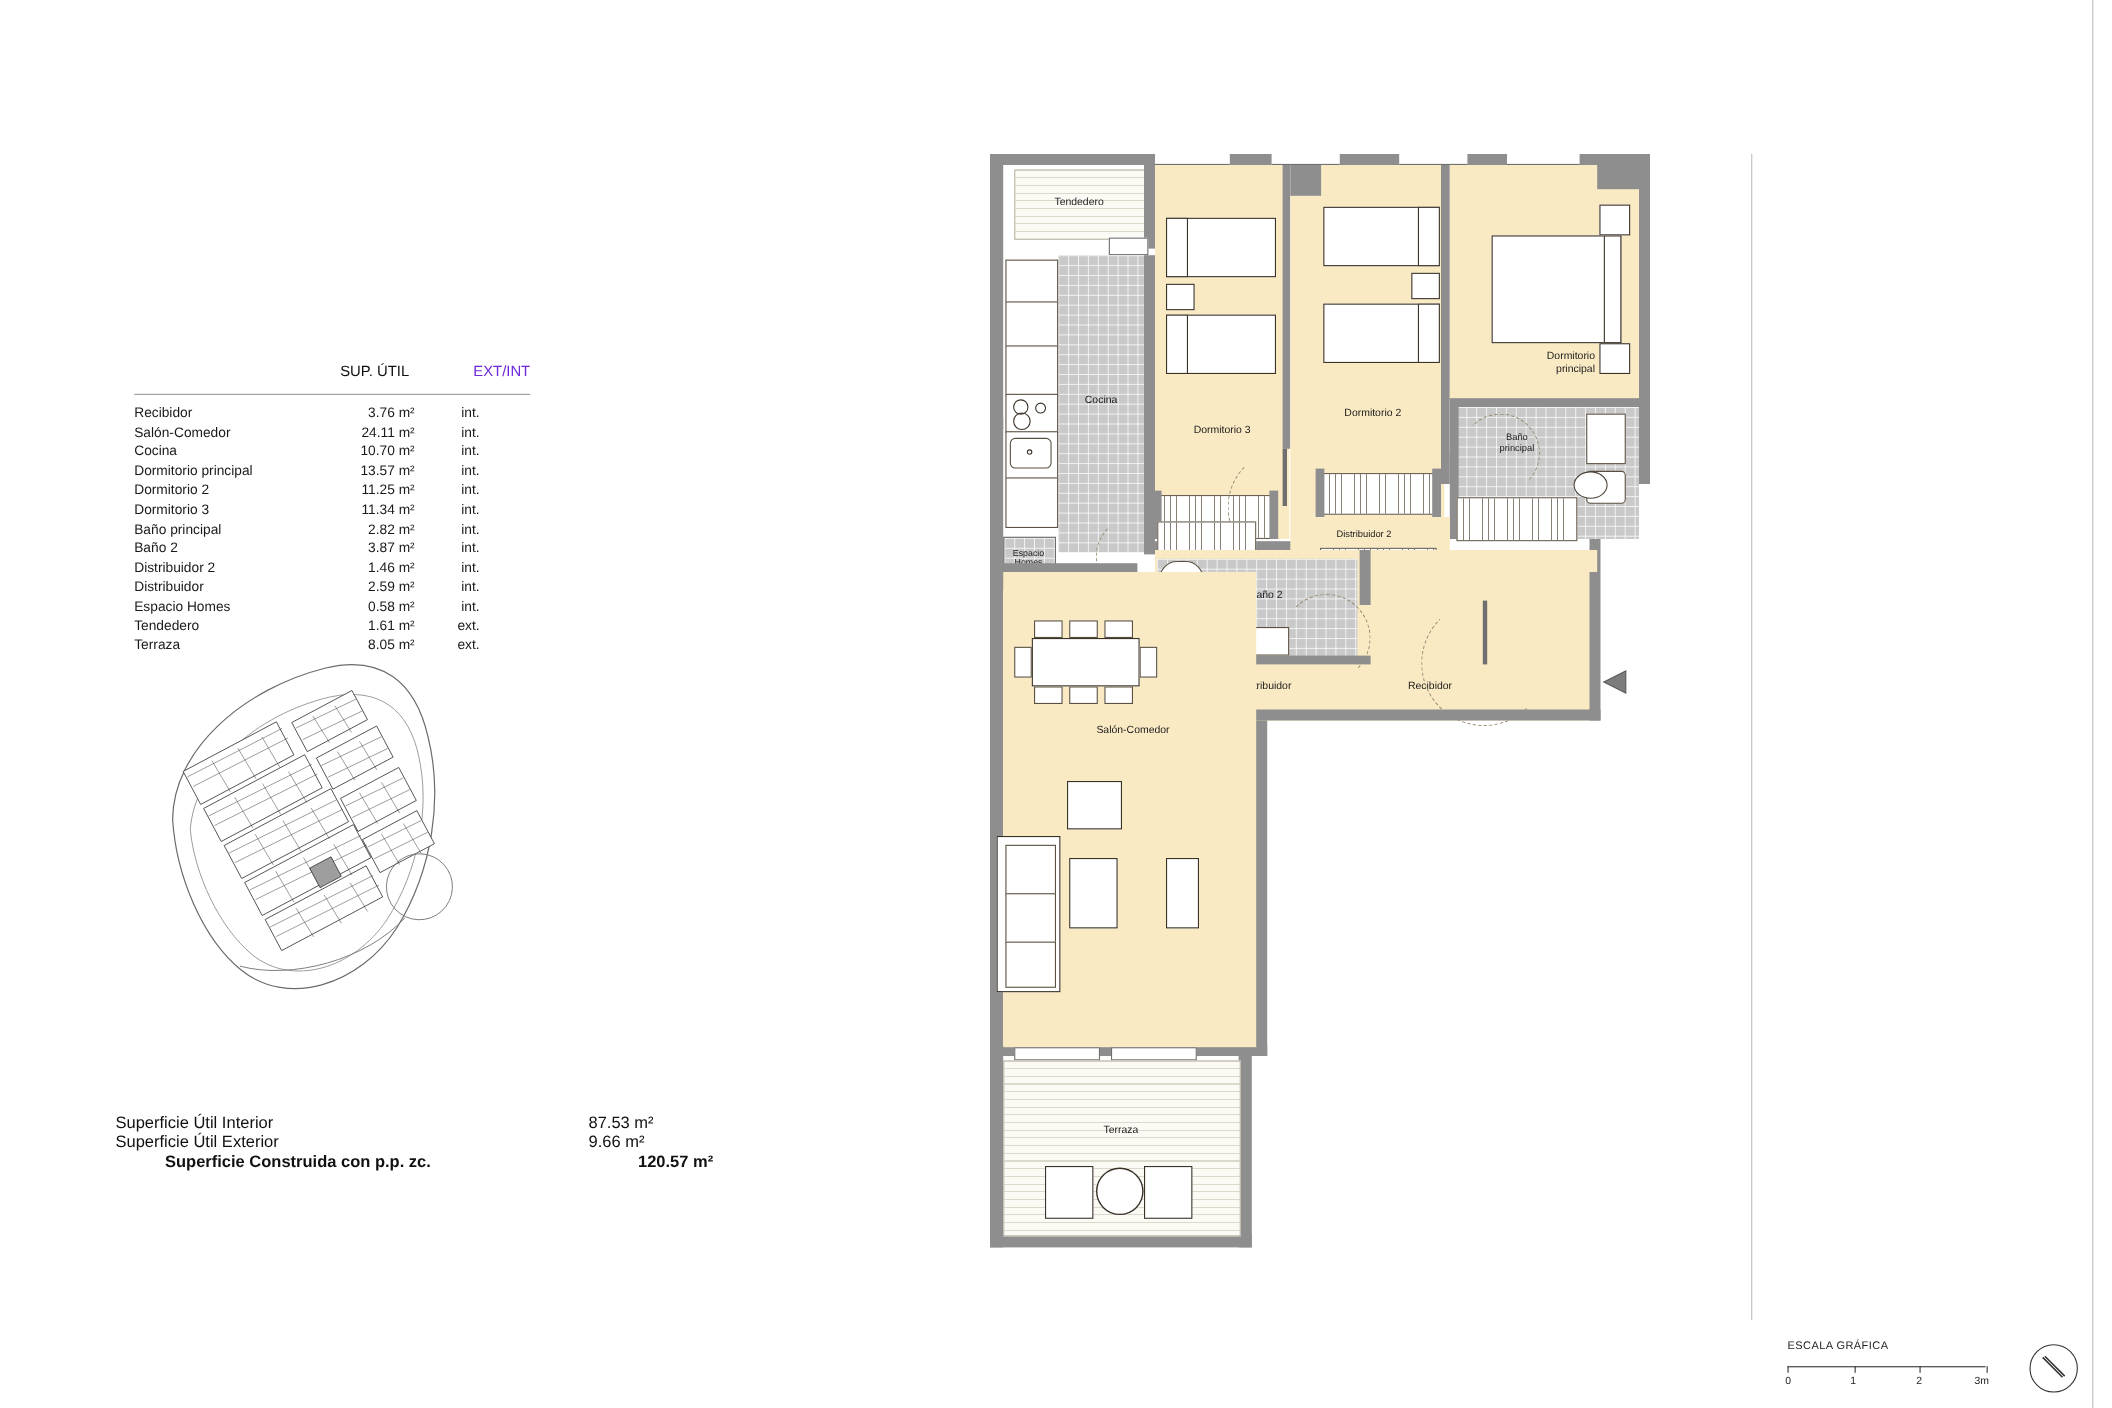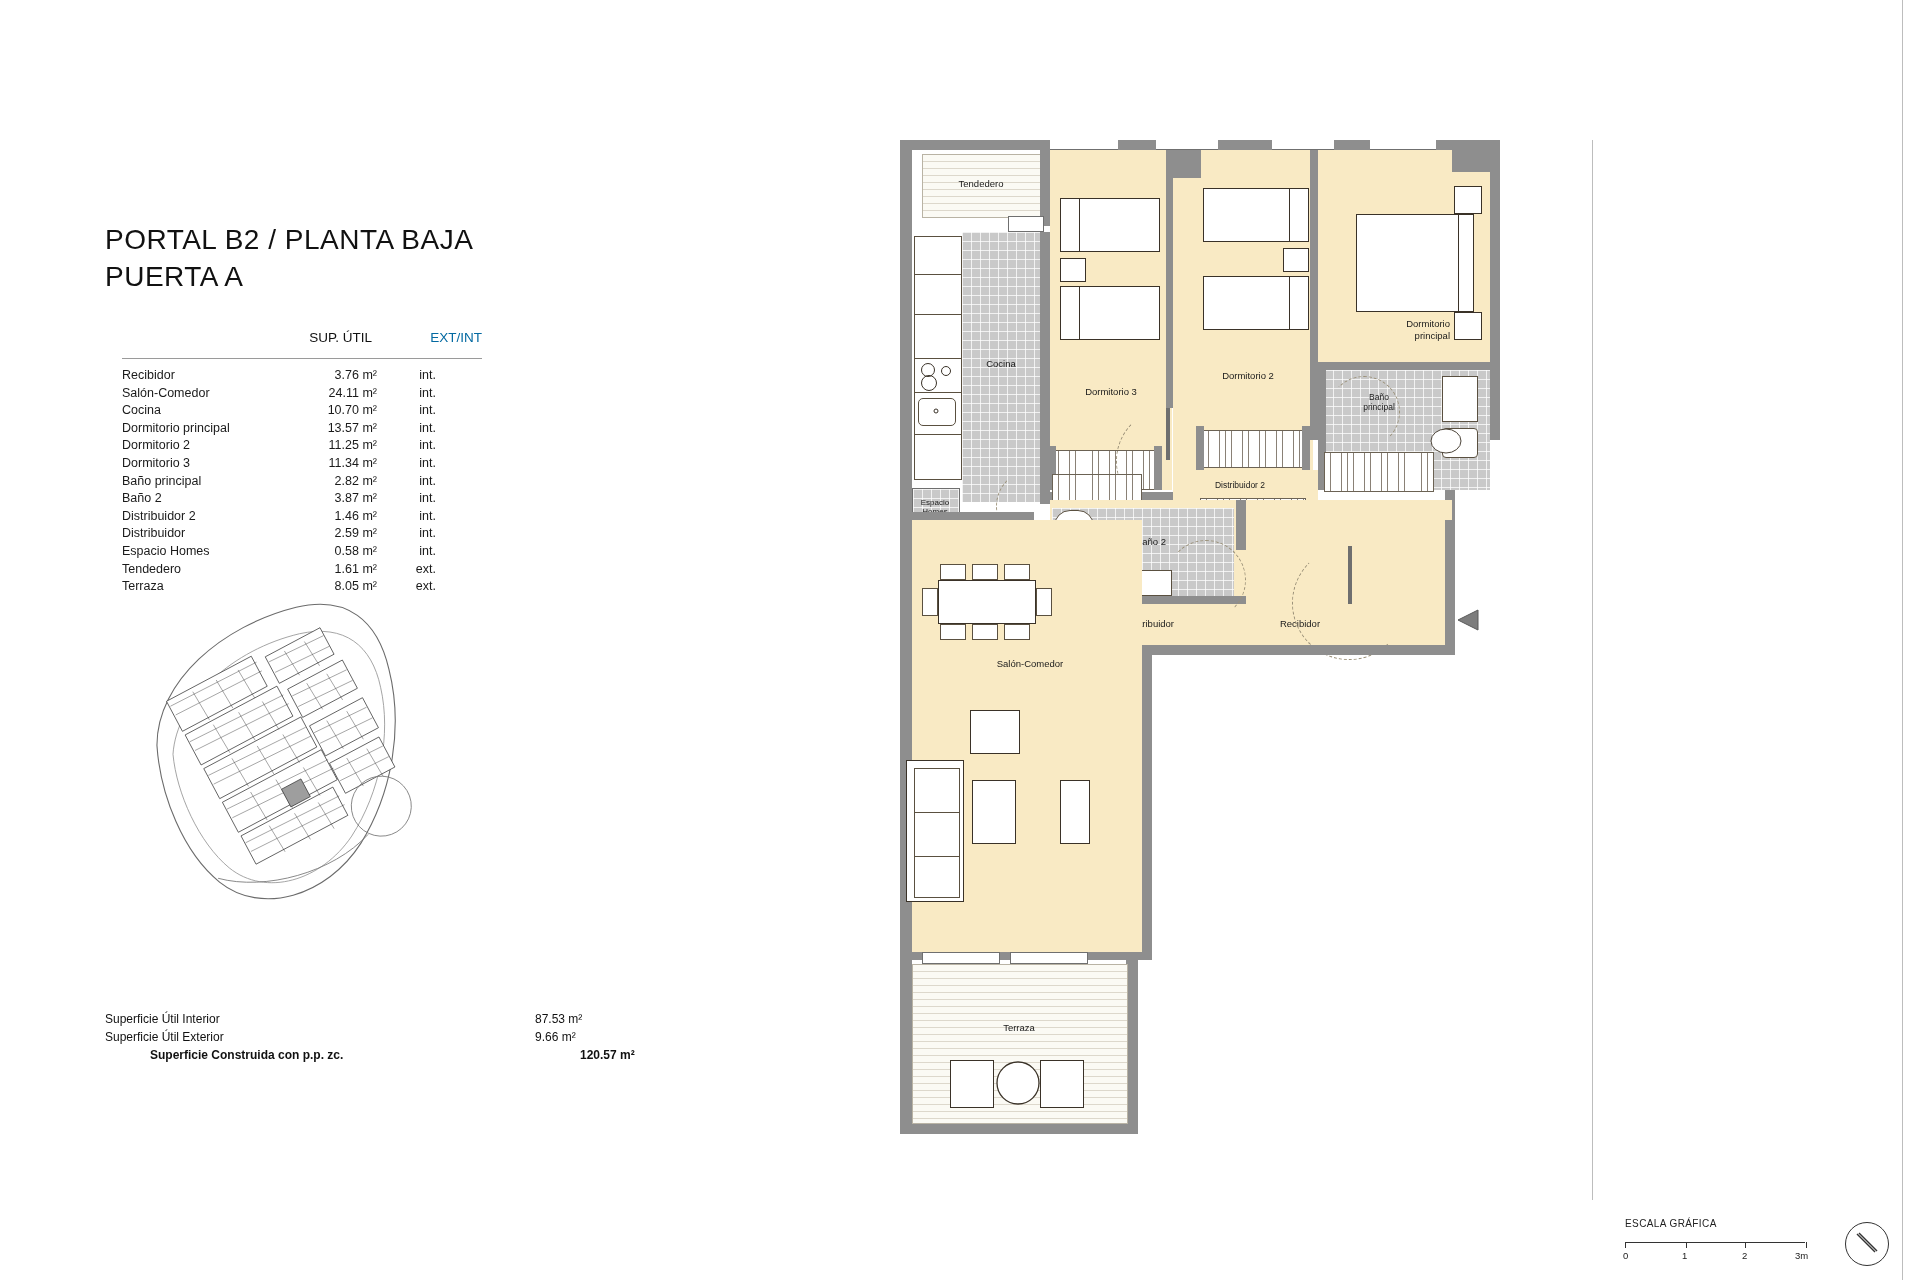--- a/index.html
+++ b/index.html
@@ -8,32 +8,32 @@
 
   
   #left-panel{position:absolute;left:0;top:0;width:660px;height:1280px;}
   .title{position:absolute;left:105px;top:222px;font-size:28px;letter-spacing:.5px;color:#111;line-height:1.32;}
   .title div{white-space:nowrap;}
 
   
   .table-wrap{position:absolute;left:122px;top:330px;width:360px;}
   .thead{position:relative;height:24px;}
   .thead .h-util{position:absolute;right:110px;font-size:13.5px;color:#111;}
-  .thead .h-extint{position:absolute;right:0;font-size:13.5px;color:#0369a1;}
+  .thead .h-extint{position:absolute;right:0;font-size:13.5px;color:#6d28d9;}
   .rule{height:1px;background:#9a9a9a;margin-top:4px;margin-bottom:9px;width:360px;}
   .trow{position:relative;height:17.6px;font-size:12.5px;color:#1a1a1a;}
   .trow .c-name{position:absolute;left:0;}
   .trow .c-val{position:absolute;right:105px;text-align:right;}
   .trow .c-type{position:absolute;right:46px;}
 
   
   #siteplan{position:absolute;left:150px;top:590px;width:270px;height:330px;}
 
   
-  .totals{position:absolute;left:105px;top:1012px;width:450px;font-size:12px;color:#111;}
+  .totals{position:absolute;left:105px;top:1012px;width:450px;font-size:15px;color:#111;}
   .totrow{position:relative;height:18px;}
   .totrow .t-lbl{position:absolute;left:0;}
   .totrow .t-val{position:absolute;left:430px;width:120px;}
   .totals .bold{font-weight:bold;margin-left:45px;}
 
   
   #plan{position:absolute;left:900px;top:140px;width:700px;height:1060px;}
   .wall{position:absolute;background:#8e8e8e;}
   .room{position:absolute;background:#f9eac4;}
   .tile{position:absolute;background:#c9c9c9;
@@ -65,24 +65,20 @@
   #northmark .needle{position:absolute;left:8px;top:8px;width:24px;height:24px;}
   .vline{position:absolute;background:#bdbdbd;}
 </style>
 </head>
 <body>
 
 <div id="page">
 
   <div id="left-panel">
 
-    <div class="title">
-      <div>PORTAL B2 / PLANTA BAJA</div>
-      <div>PUERTA A</div>
-    </div>
 
     <div class="table-wrap">
       <div class="thead">
         <span class="h-util">SUP. ÚTIL</span>
         <span class="h-extint">EXT/INT</span>
       </div>
       <div class="rule"></div>
       <div id="area-rows">
           <div class="trow">
             <span class="c-name">Recibidor</span>

